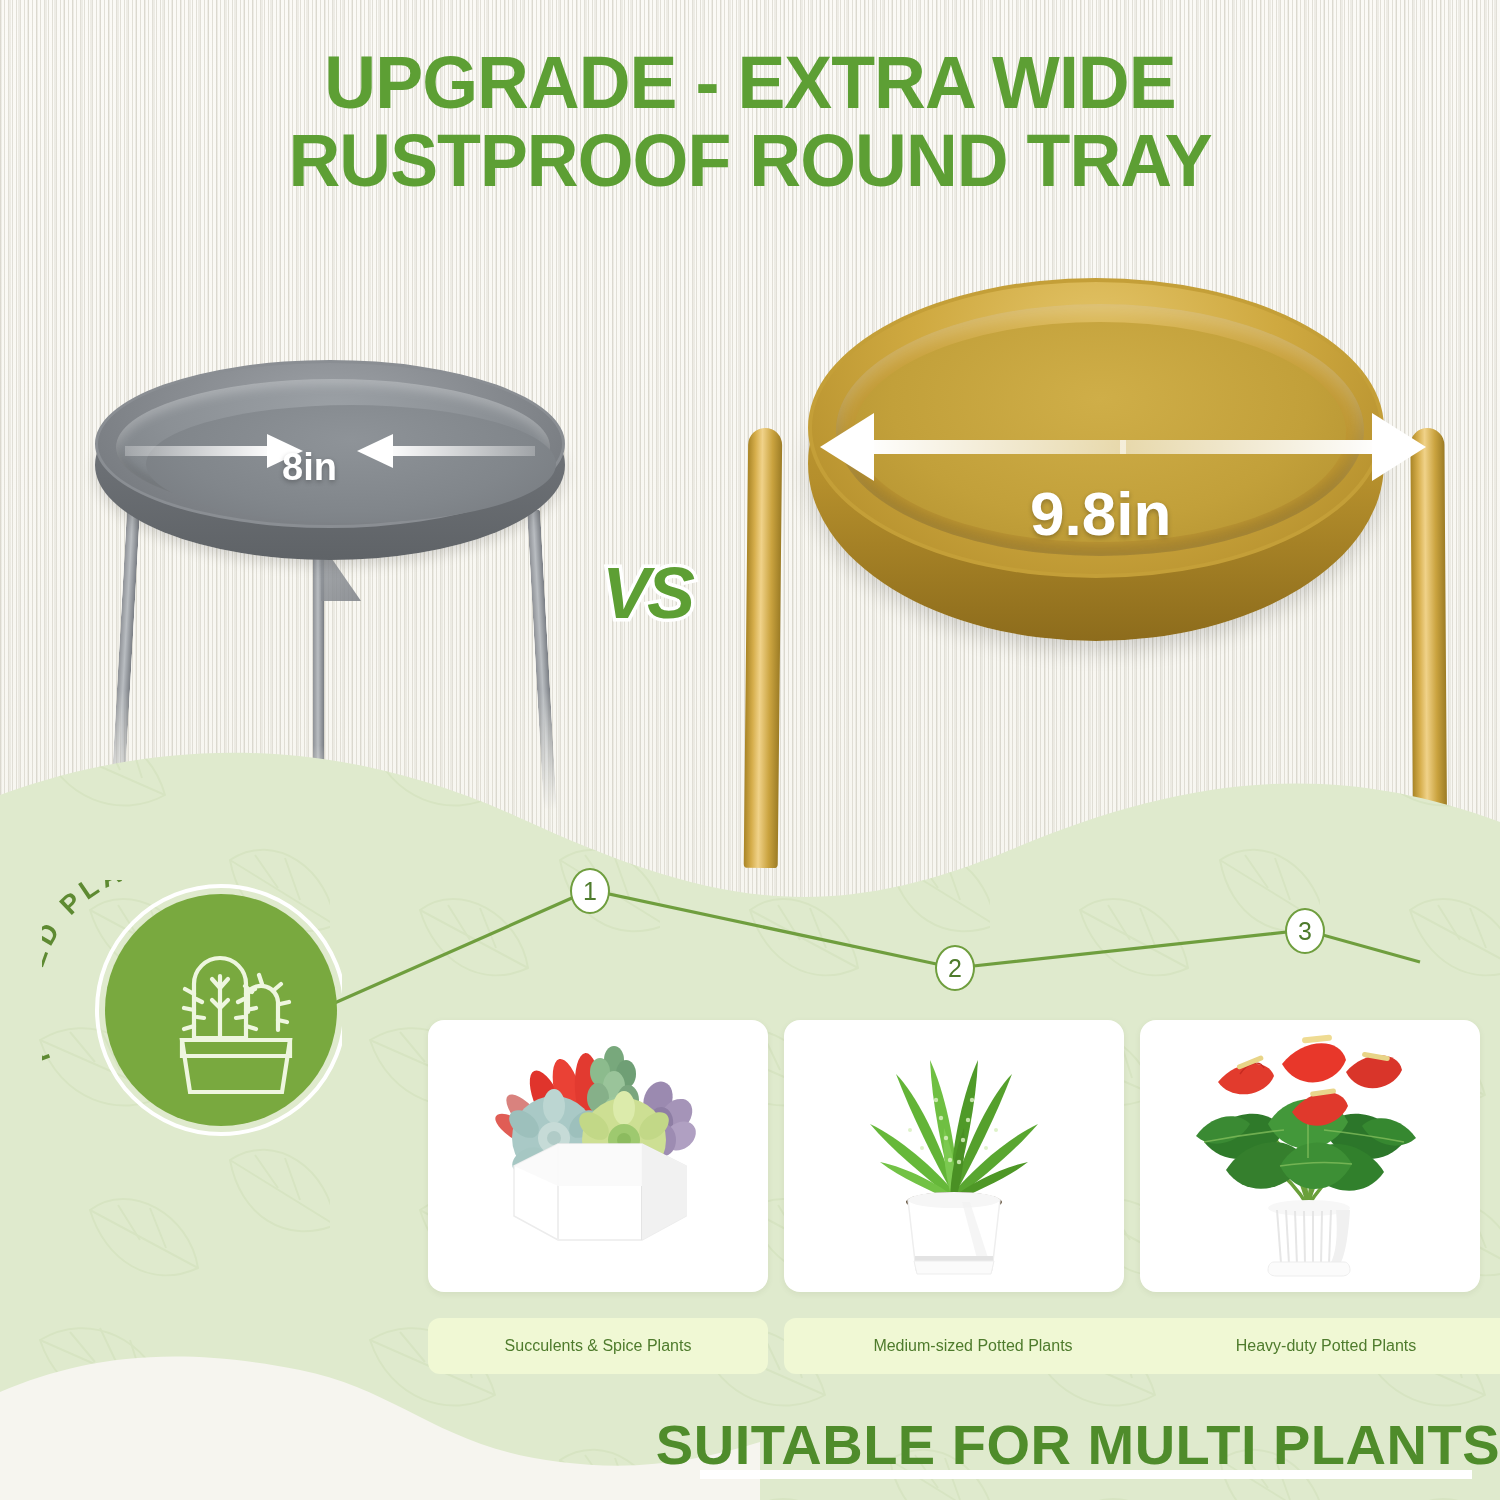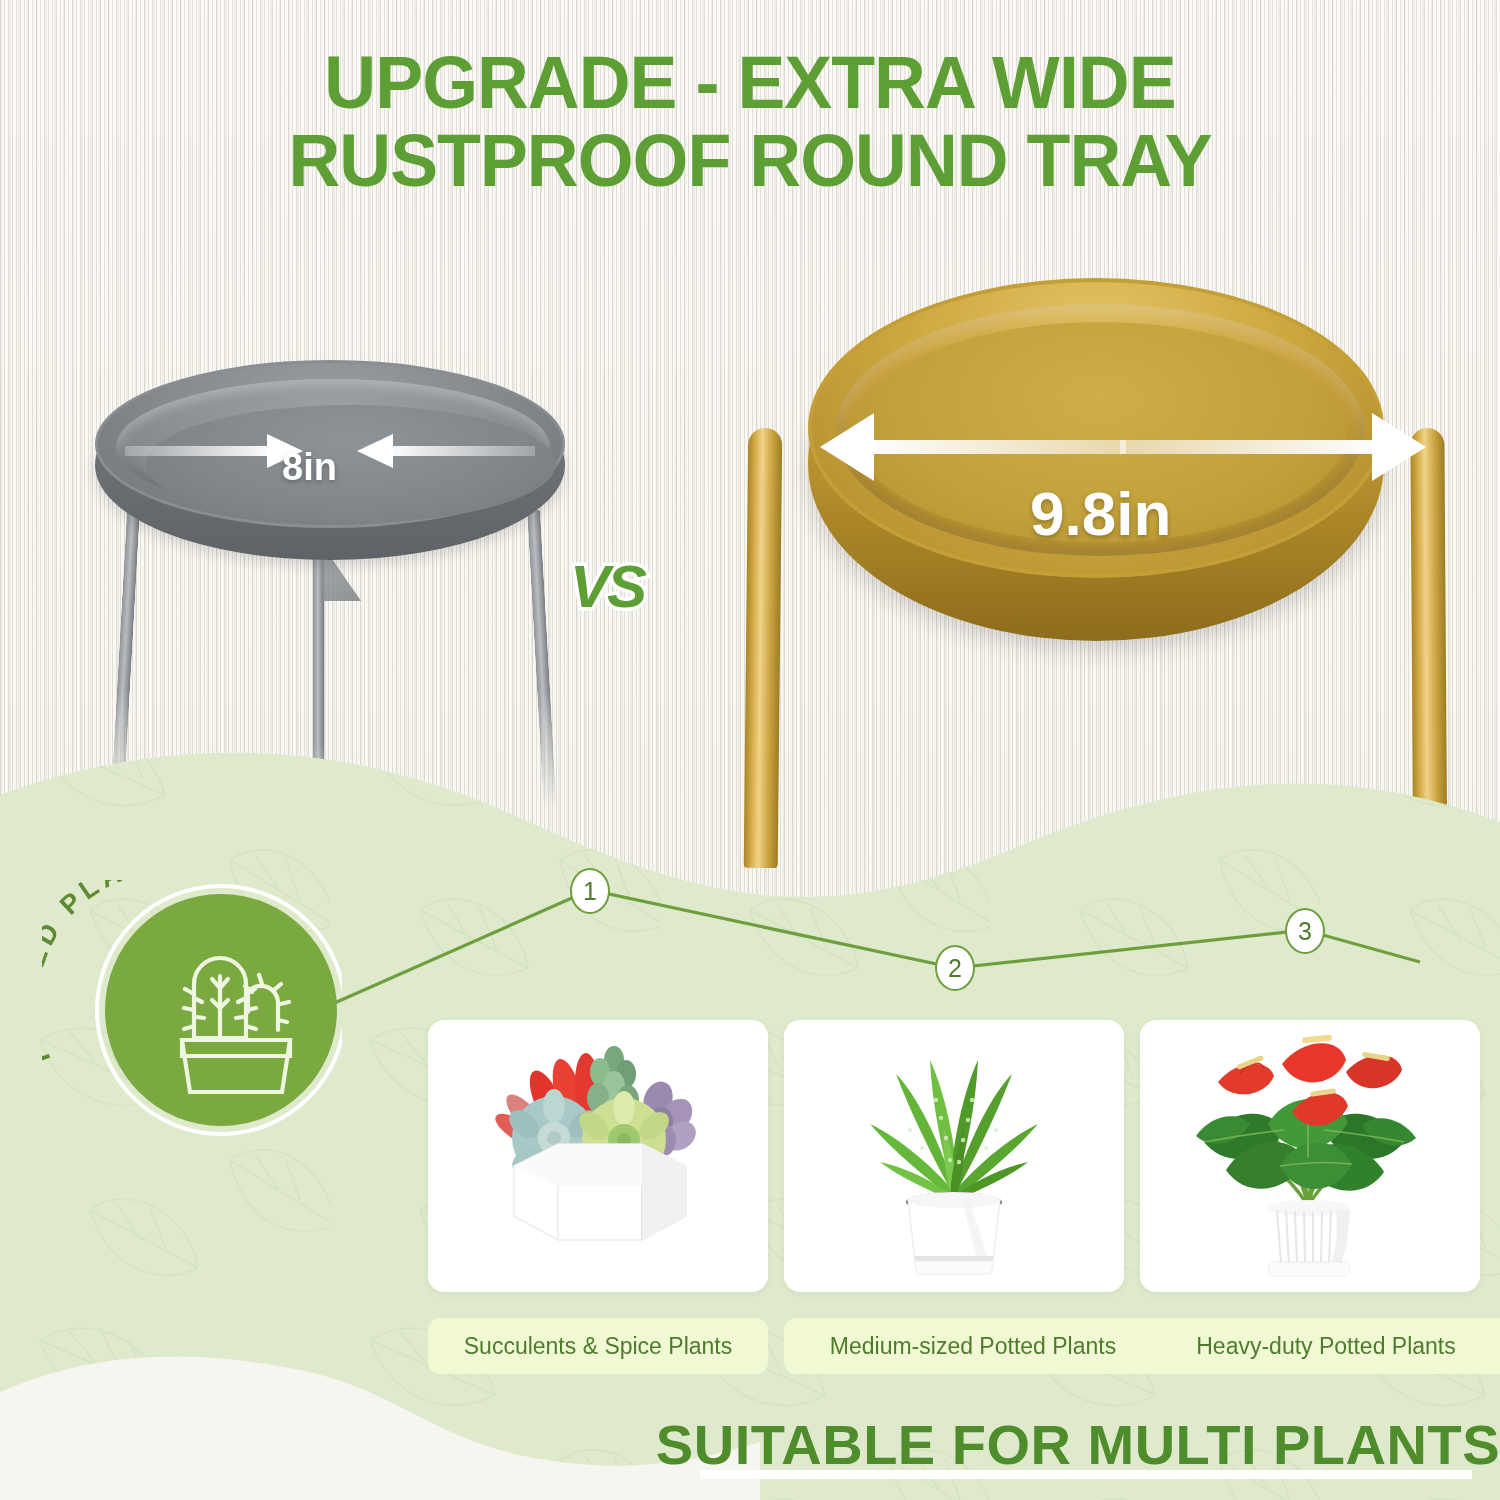--- a/index.html
+++ b/index.html
@@ -123,26 +123,27 @@
 
   .dim-label{
     position:absolute; color:#ffffff; font-weight:bold;
     text-shadow:0 2px 5px rgba(0,0,0,.28);
     font-family:"Liberation Sans", sans-serif;
   }
 
   
   .vs{
     position:absolute; left:570px; top:552px;
-    font-size:60px; font-weight:bold; font-style:italic;
+    font-size:72px; font-weight:bold; font-style:italic;
     color:#5d9f34;
     -webkit-text-stroke:7px #ffffff;
     paint-order:stroke fill;
     letter-spacing:-3px;
     font-family:"Liberation Sans", sans-serif;
+    padding-left:32px;
   }
 
   
   .green-panel{ position:absolute; left:0; top:700px; width:1500px; height:800px; }
 
   
   .badge-wrap{ position:absolute; left:42px; top:880px; width:300px; height:258px; }
 
   
   .node{
@@ -161,21 +162,21 @@
     overflow:hidden;
   }
   .card.c1{ left:428px; }
   .card.c2{ left:784px; }
   .card.c3{ left:1140px; }
 
   .pill{
     position:absolute; top:1318px; height:56px;
     background:#f0f8d4; border-radius:12px;
     display:flex; align-items:center; justify-content:center;
-    color:#4e7b2c; font-size:23px;
+    color:#4e7b2c; font-size:16px;
     font-family:"Liberation Sans", sans-serif;
     white-space:nowrap;
   }
   .pill.p1{ left:428px; width:340px; }
   .pill.p2{ left:784px; width:378px; }
   .pill.p3{ left:1140px; width:372px; }
 
   
   .footer{
     position:absolute; left:0; top:1412px; width:1500px;

